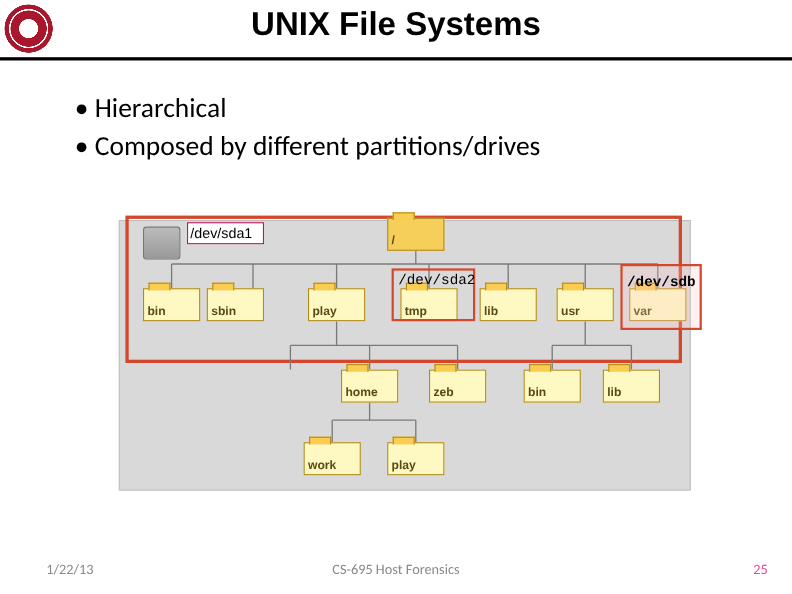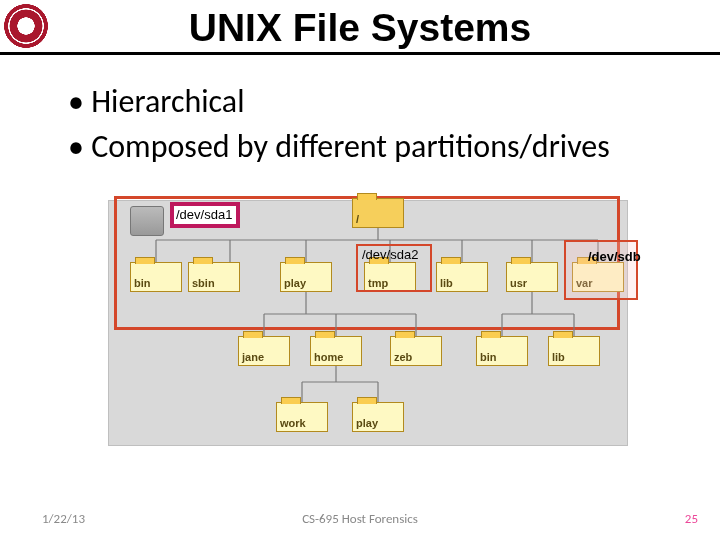--- a/index.html
+++ b/index.html
@@ -22,38 +22,38 @@
     display: flex;
     align-items: center;
     justify-content: center;
   }
   .title {
     position: absolute;
     top: 6px;
     left: 0;
     width: 100%;
     text-align: center;
-    font-size: 39px;
+    font-size: 30px;
     font-weight: bold;
     font-family: Arial, sans-serif;
     color: #000;
   }
   .hr {
     position: absolute;
     top: 52px;
     left: 0;
     width: 100%;
     height: 3px;
     background: #000;
   }
   .bullets {
     position: absolute;
     top: 80px;
     left: 68px;
-    font-size: 32px;
+    font-size: 25px;
     color: #000;
     line-height: 1.4;
   }
   .bullets li { list-style: none; }
   .bullets li::before { content: "• "; }
   .diagram-area {
     position: absolute;
     top: 178px;
     left: 108px;
     width: 520px;
@@ -109,35 +109,35 @@
     z-index: 3;
   }
   .disk-label {
     position: absolute;
     top: 24px;
     left: 62px;
     width: 70px;
     font-size: 13px;
     font-family: Arial, sans-serif;
     background: #fff;
-    border: 4px solid #be185d;
+    border: 1px solid #be185d;
     padding: 2px 2px;
     z-index: 4;
     line-height: 1.1;
   }
   .dev-label {
     position: absolute;
     font-size: 13px;
-    font-family: Liberation Sans, sans-serif;
+    font-family: Liberation Mono, monospace;
     z-index: 6;
     color: #000;
     line-height: 1.1;
   }
   .dev-tmp { top: 70px; left: 254px; width: 48px; }
-  .dev-var { top: 72px; left: 480px; width: 62px; font-weight: bold; }
+  .dev-var { top: 72px; left: 462px; width: 62px; font-weight: bold; }
   .folder {
     position: absolute;
     width: 52px;
     height: 30px;
     background: #fef9c3;
     border: 1px solid #b28a1e;
     z-index: 3;
     font-size: 11px;
     font-family: Arial, sans-serif;
     font-weight: bold;
@@ -264,23 +264,20 @@
     </div>
   <div class="folder lib">
       <span>lib</span>
     </div>
   <div class="folder usr">
       <span>usr</span>
     </div>
   <div class="folder var">
       <span>var</span>
     </div>
-  <div class="folder jane">
-      <span>jane</span>
-    </div>
   <div class="folder will">
       <span>home</span>
     </div>
   <div class="folder zeb">
       <span>zeb</span>
     </div>
   <div class="folder ubin">
       <span>bin</span>
     </div>
   <div class="folder ulib">

